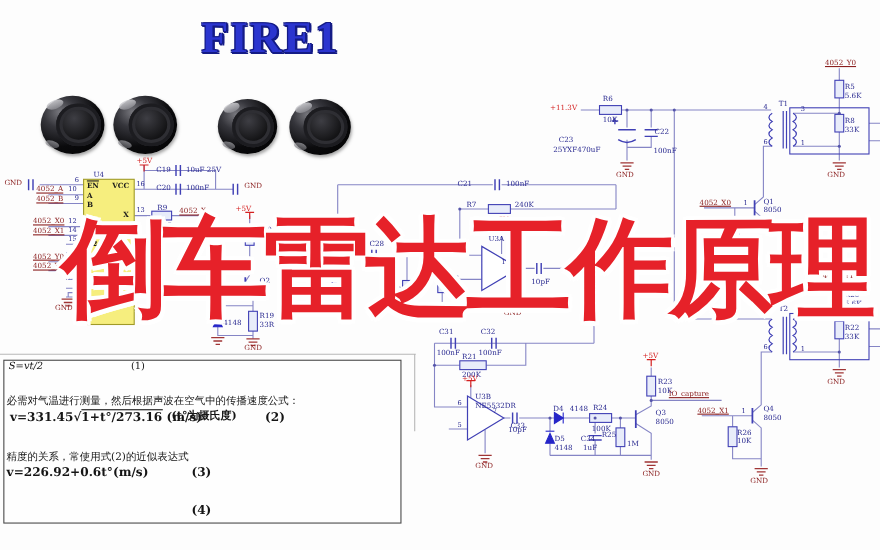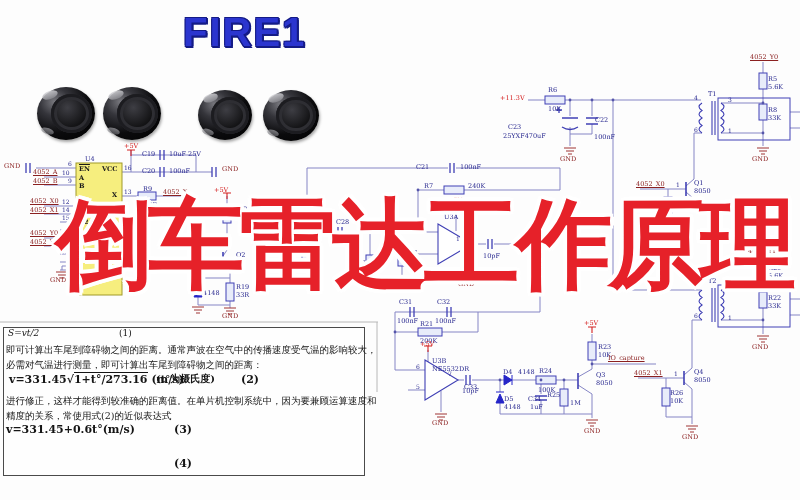--- a/index.html
+++ b/index.html
@@ -7,21 +7,21 @@
          font-family:"DejaVu Serif",serif;}
   
   .lbl{position:absolute;font-family:"DejaVu Serif",serif;font-size:6.5px;line-height:1;
        color:#26268e;white-space:nowrap;}
   .pin{font-size:6px;color:#26268e;}
   .net{color:#8b2020;text-decoration:underline;}
   .gndl{color:#8b2020;}
   .pwr{color:#d42020;}
   .icpin{font-size:6.5px;color:#1a1a1a;font-weight:bold;}
   
-  .logo{position:absolute;left:183px;top:10px;font-family:Liberation Sans, sans-serif;
+  .logo{position:absolute;left:183px;top:10px;font-family:Liberation Serif, serif;
         font-size:40px;font-weight:900;letter-spacing:2px;color:#2b35cf;font-style:normal;
         text-shadow:2px 2px 0 #141b86,-1px -1px 0 #141b86,1px -1px 0 #141b86,-1px 1px 0 #141b86,2px 0 0 #141b86,0 2px 0 #141b86;}
   
   .title{position:absolute;left:56px;top:194px;font-size:96px;font-weight:900;line-height:1.05;
          letter-spacing:-4px;color:#e62129;white-space:nowrap;transform:scaleY(1.02);
          font-family:"DejaVu Sans",sans-serif;
          text-shadow:-3px -3px 0 #fff,3px -3px 0 #fff,-3px 3px 0 #fff,3px 3px 0 #fff,0 -4px 0 #fff,0 4px 0 #fff,-4px 0 0 #fff,4px 0 0 #fff;}
   
   .sensor{position:absolute;}
   .sensor .body{position:absolute;left:0;top:0;width:100%;height:100%;border-radius:50%;
@@ -350,30 +350,28 @@
   <div class="sensor" style="left:263px;top:90px;width:56px;height:51px">
     <div class="body"></div>
     <div class="face"></div>
     <div class="hl"></div>
     <div class="hl2"></div>
   </div>
 
   <div class="panel">
     <span class="pline" style="left:4px;top:1px;font-style:italic;font-size:9px">S=vt/2</span>
     <span class="pline" style="left:115px;top:1px;font-size:9px">(1)</span>
-    <span class="pline" style="left:2px;top:17px">即可计算出车尾到障碍物之间的距离。通常声波在空气中的传播速度受气温的影响较大，</span>
-    <span class="pline" style="left:2px;top:32px">必需对气温进行测量，即可计算出车尾到障碍物之间的距离：</span>
+    <span class="pline" style="left:2px;top:32px">必需对气温进行测量，然后根据声波在空气中的传播速度公式：</span>
     <span class="pline pf" style="left:5px;top:46px">
       <span>v=331.45</span><span>√</span><span class="rad">1+t°/273.16</span> <span>(m/s)</span>
     </span>
     <span class="pline pf" style="left:152px;top:46px;font-size:10px">(t°为摄氏度)</span>
     <span class="pline pf" style="left:237px;top:46px">(2)</span>
-    <span class="pline" style="left:2px;top:68px">进行修正，这样才能得到较准确的距离值。在单片机控制系统中，因为要兼顾运算速度和</span>
     <span class="pline" style="left:2px;top:83px">精度的关系，常使用式(2)的近似表达式</span>
-    <span class="pline pf" style="left:2px;top:96px">v=331.45+0.6t°(m/s)</span>
+    <span class="pline pf" style="left:2px;top:96px">v=226.92+0.6t°(m/s)</span>
     <span class="pline pf" style="left:170px;top:96px">(3)</span>
     <span class="pline pf" style="left:170px;top:130px">(4)</span>
   </div>
 
   <div class="logo">FIRE1</div>
   <div class="title">倒车雷达工作原理</div>
 
 </div>
 
 </body></html>

